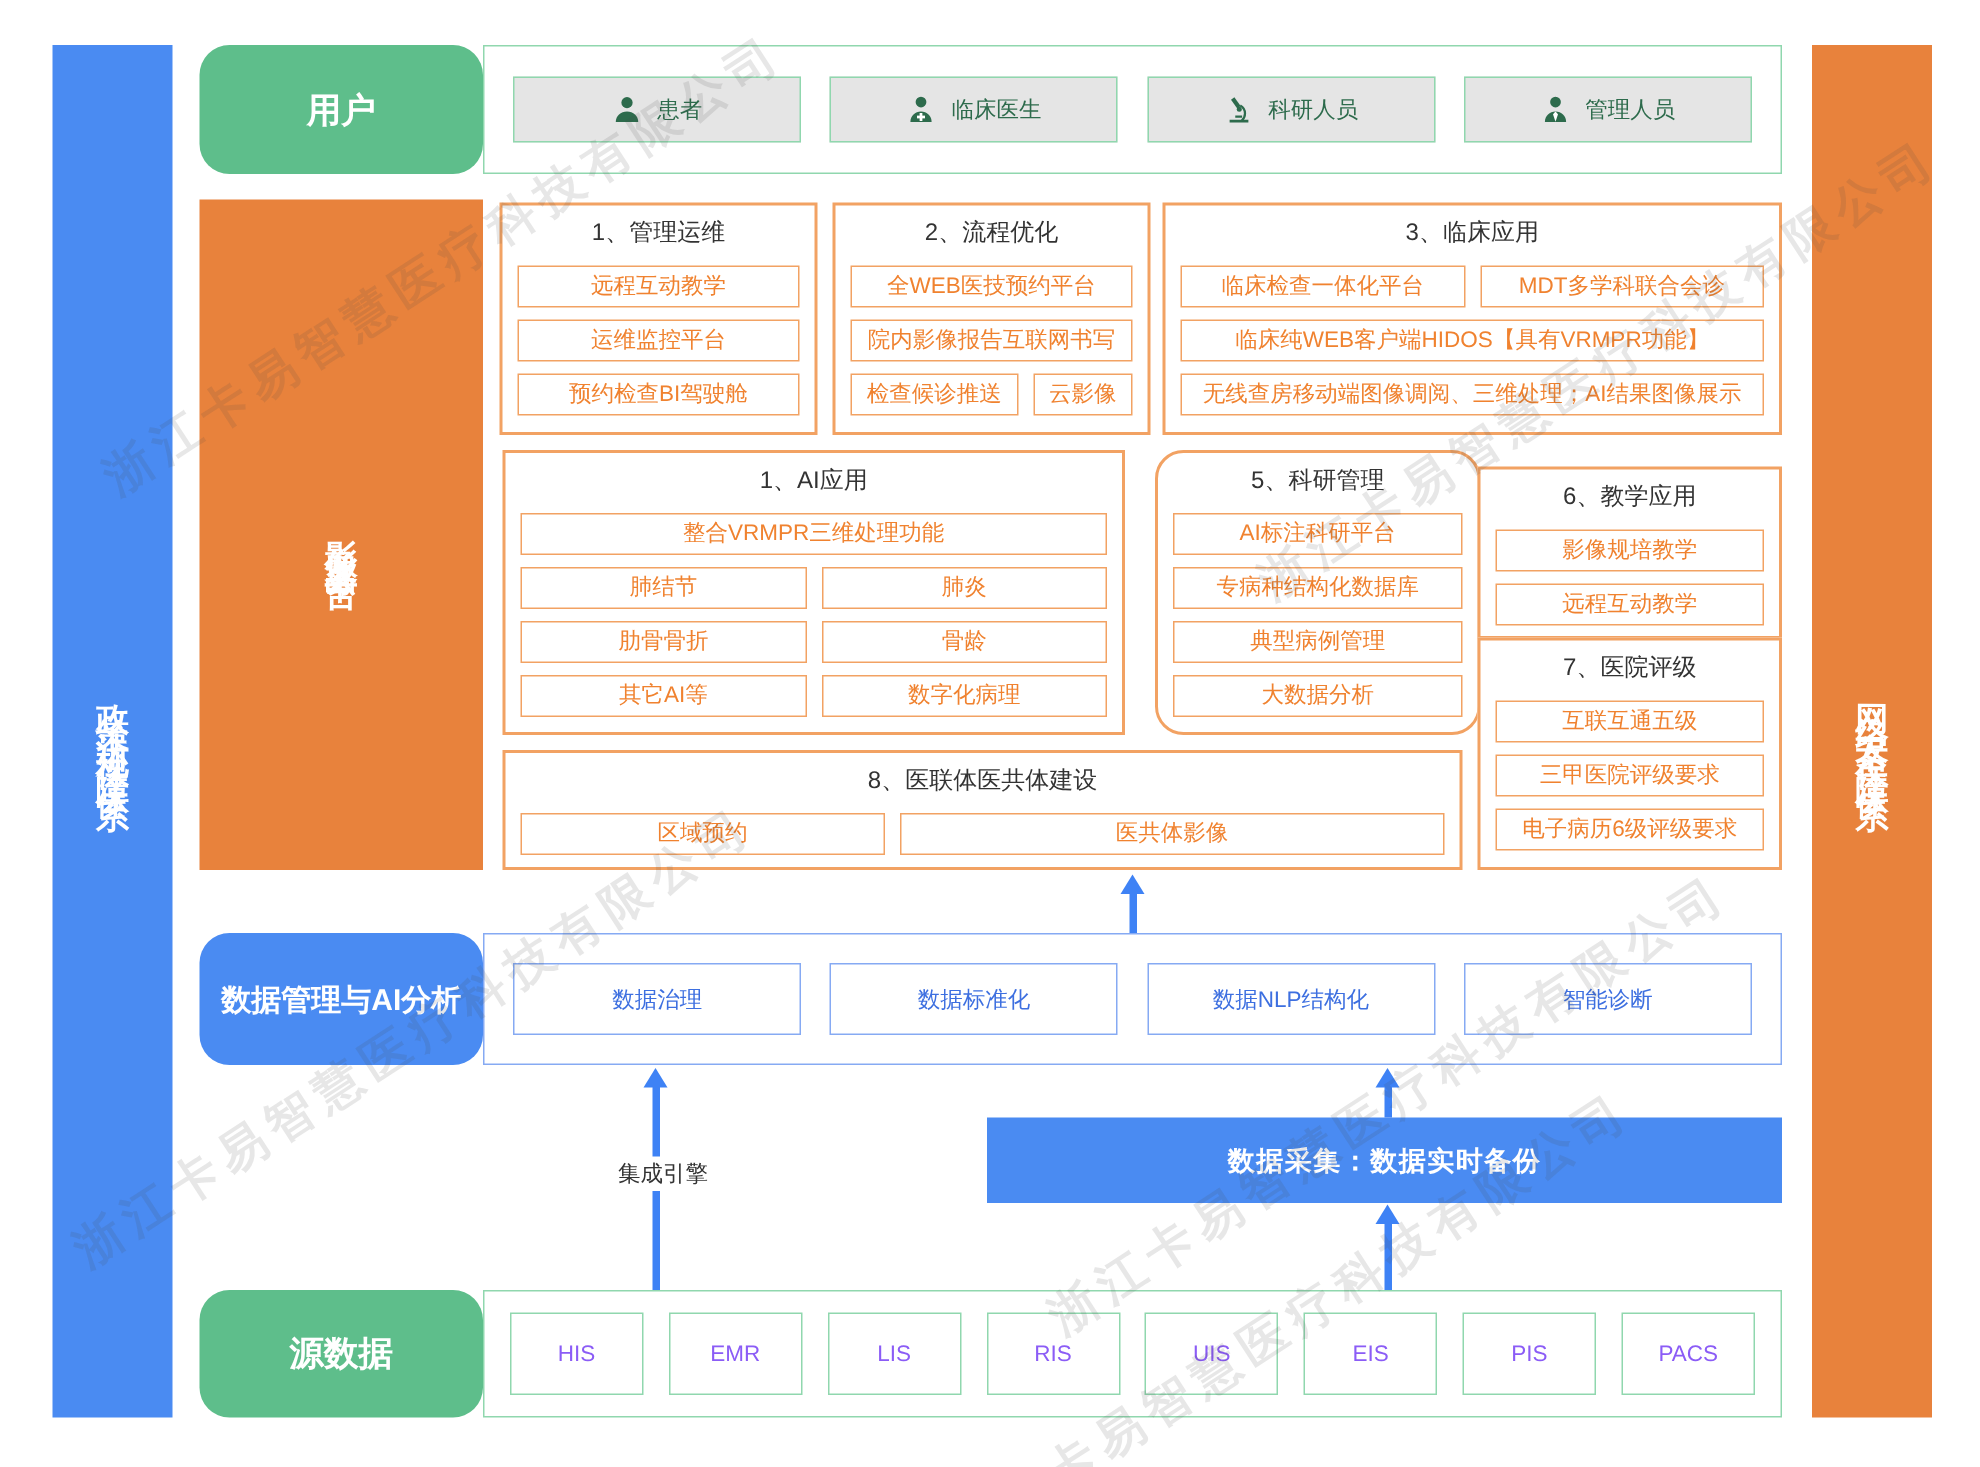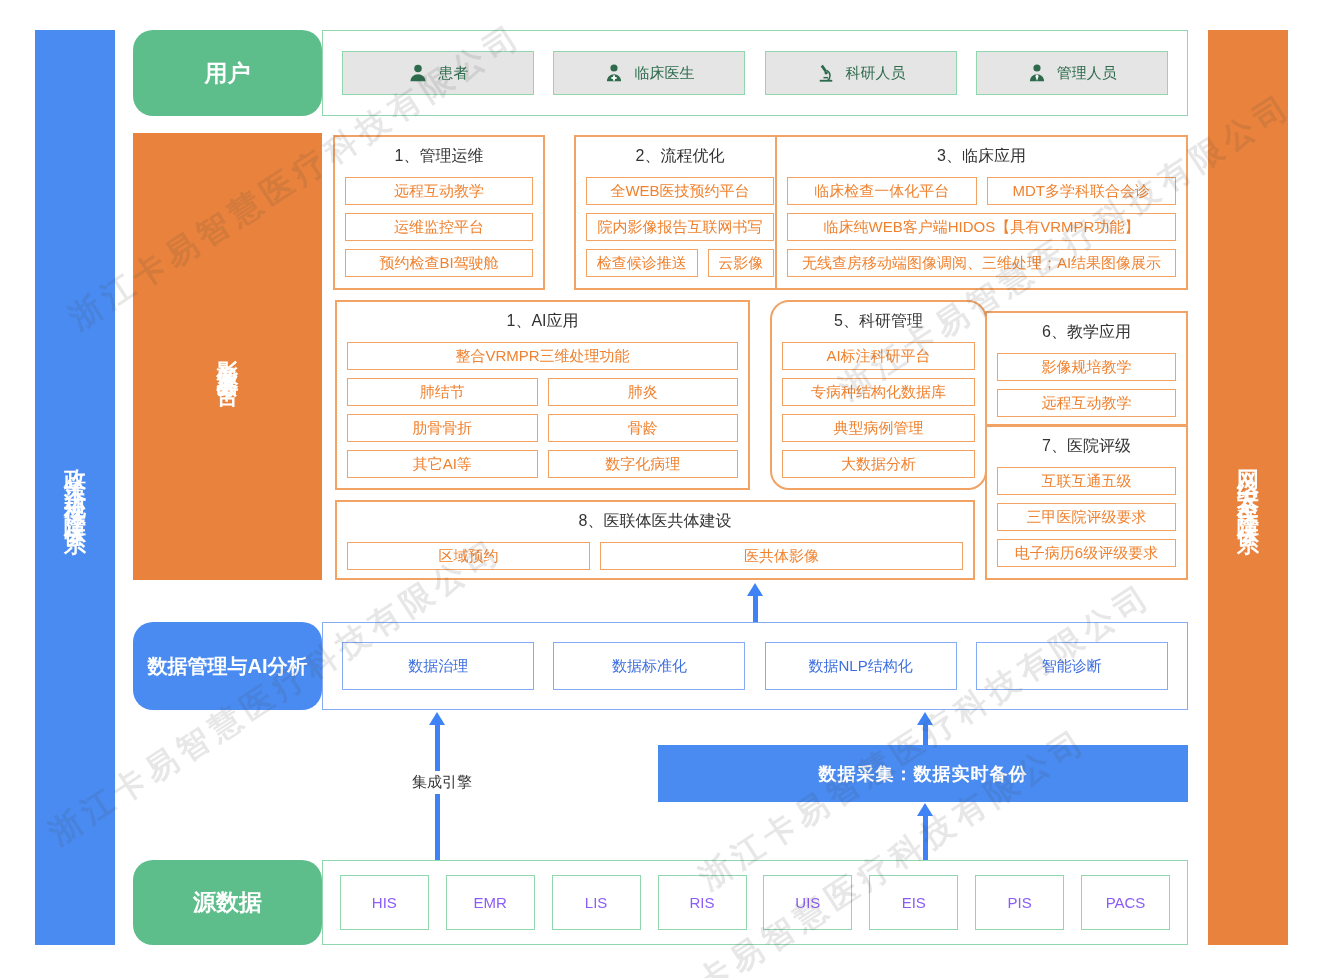--- a/index.html
+++ b/index.html
@@ -104,21 +104,21 @@
     <div class="vtext" style="letter-spacing:5px;">影像业务中台</div>
   </div>
 
   <div class="sec" style="left:333px;top:135px;width:212px;height:155px;">
     <div class="sec-title">1、管理运维</div>
     <div class="oitem">远程互动教学</div>
     <div class="oitem">运维监控平台</div>
     <div class="oitem">预约检查BI驾驶舱</div>
   </div>
 
-  <div class="sec" style="left:574px;top:135px;width:212px;height:155px;">
+  <div class="sec" style="left:555px;top:135px;width:212px;height:155px;">
     <div class="sec-title">2、流程优化</div>
     <div class="oitem">全WEB医技预约平台</div>
     <div class="oitem">院内影像报告互联网书写</div>
     <div class="orow">
       <div class="oitem" style="flex:1.7;">检查候诊推送</div>
       <div class="oitem" style="flex:1;">云影像</div>
     </div>
   </div>
 
   <div class="sec" style="left:775px;top:135px;width:413px;height:155px;">

